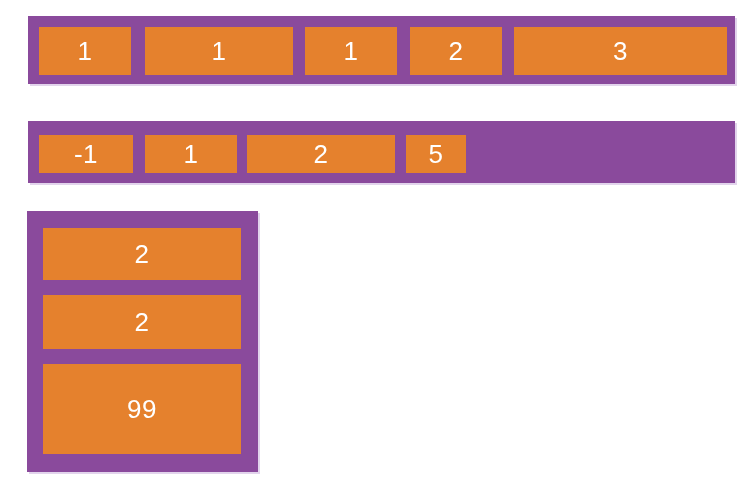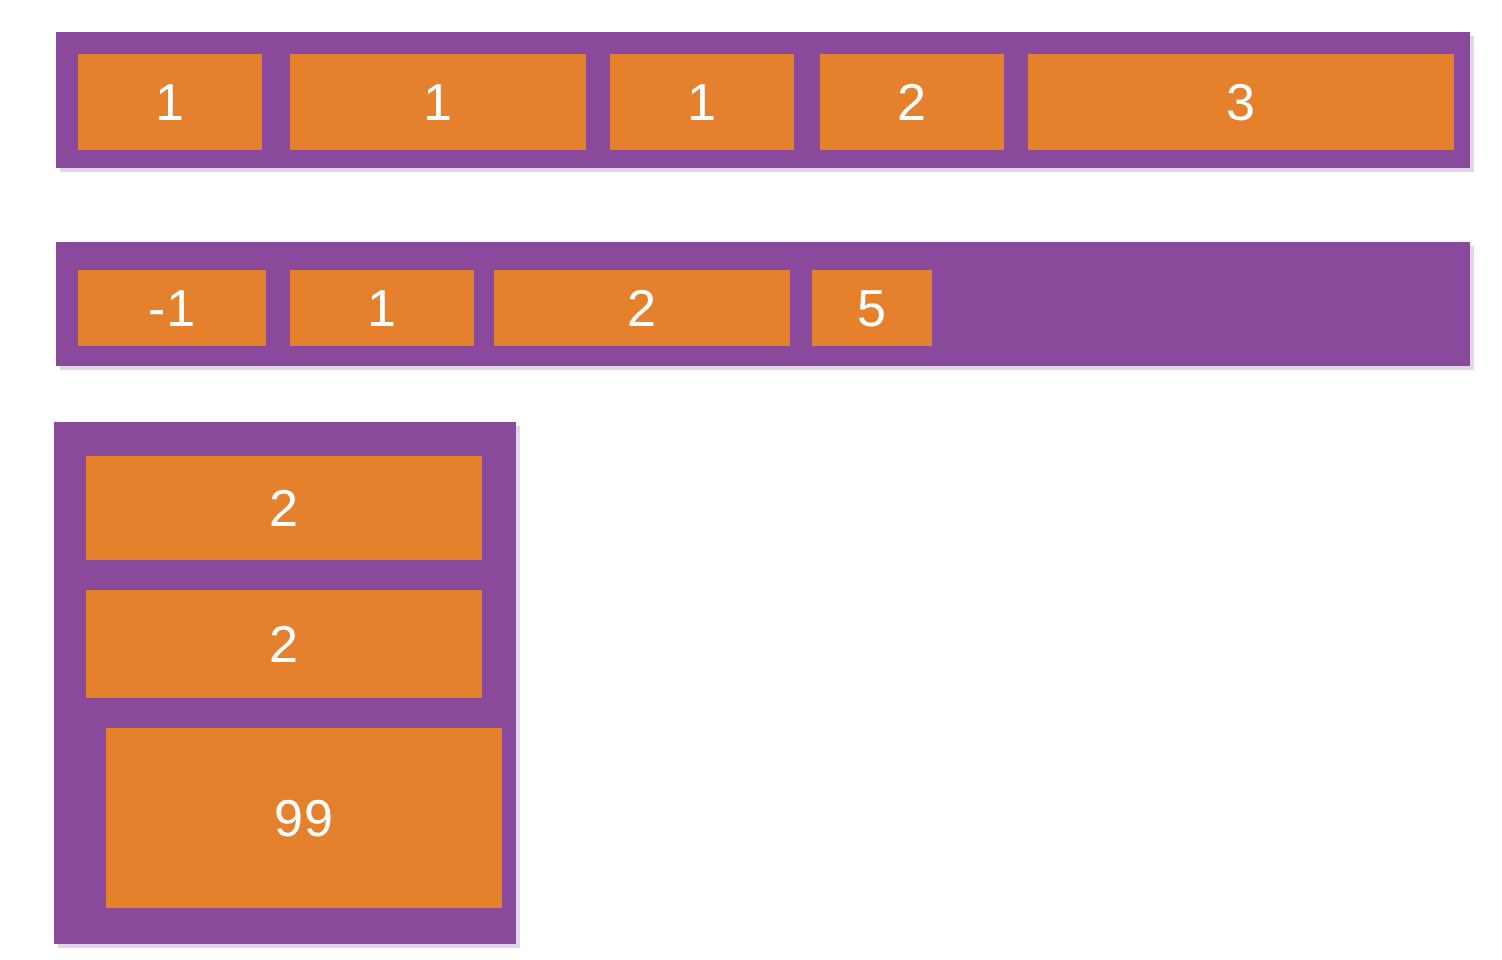--- a/index.html
+++ b/index.html
@@ -76,17 +76,17 @@
         <span>5</span>
       </div>
     </div>
     <div class="flex-container" style="left: 27px; top: 211px; width: 231px; height: 261px;">
       <div class="flex-item" style="left: 16px; top: 17px; width: 198px; height: 52px;">
         <span>2</span>
       </div>
       <div class="flex-item" style="left: 16px; top: 84px; width: 198px; height: 54px;">
         <span>2</span>
       </div>
-      <div class="flex-item" style="left: 16px; top: 153px; width: 198px; height: 90px; margin-left: 10px;">
+      <div class="flex-item" style="left: 16px; top: 153px; width: 198px; height: 90px;">
         <span>99</span>
       </div>
     </div>
   </div>
 
 </body></html>

